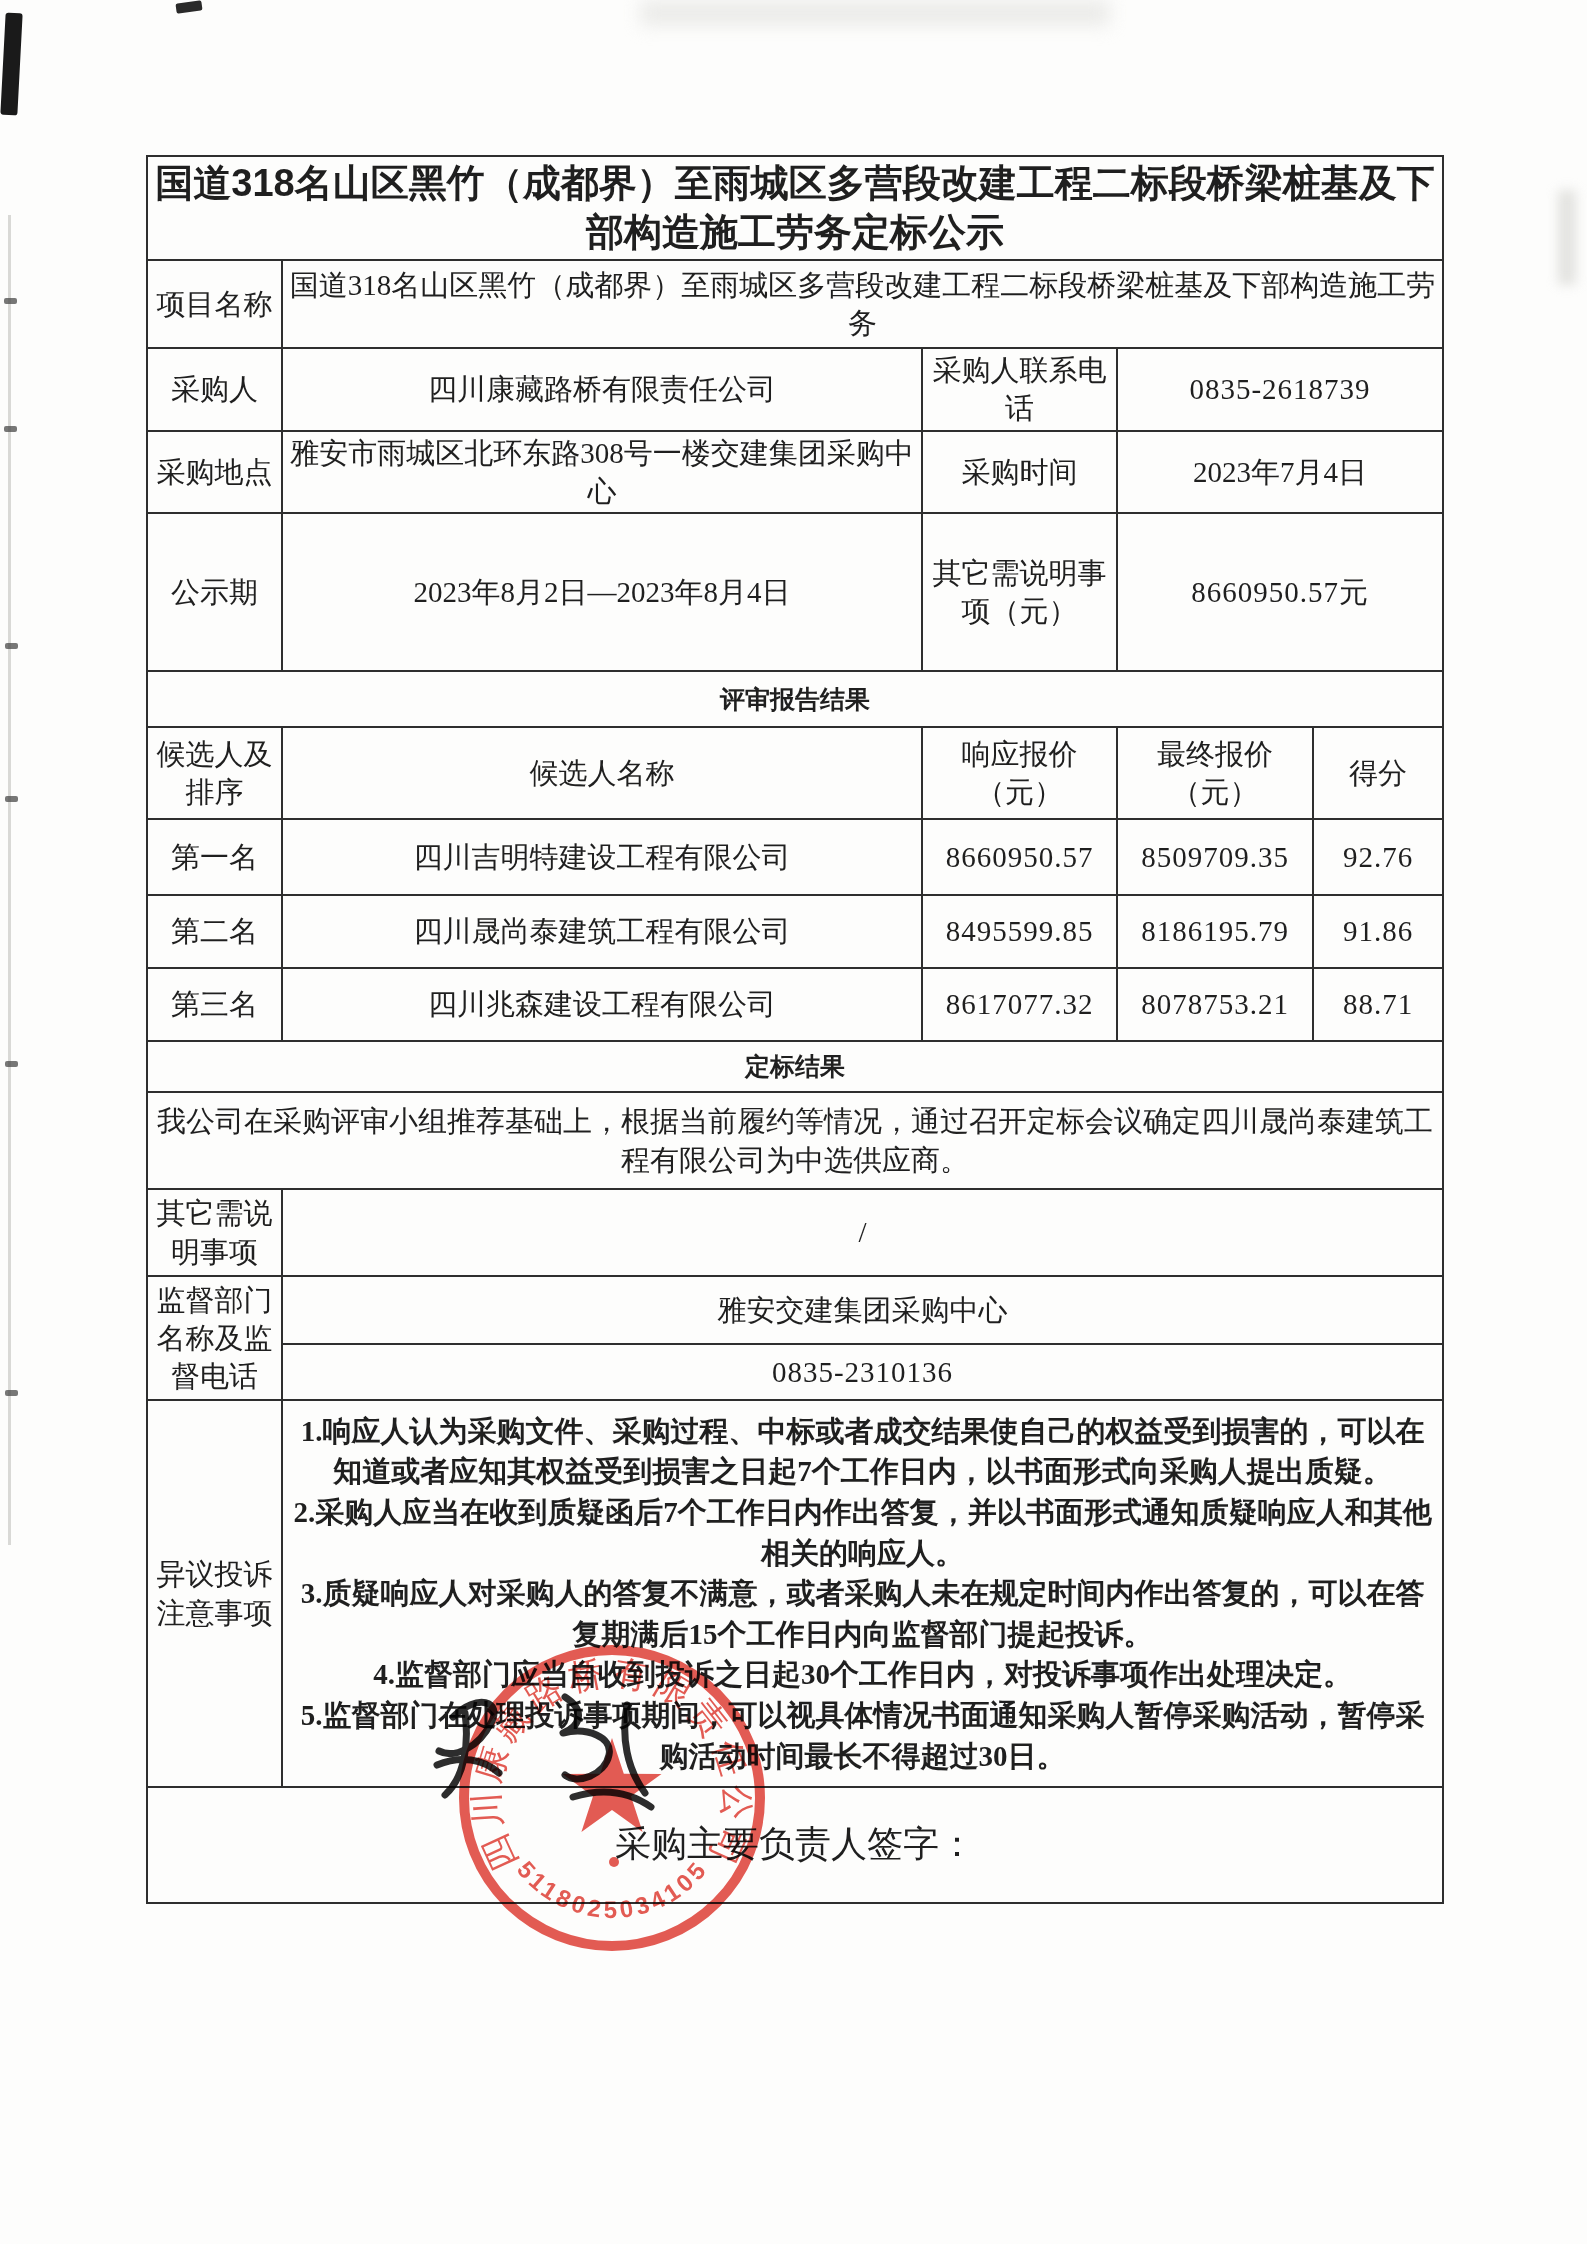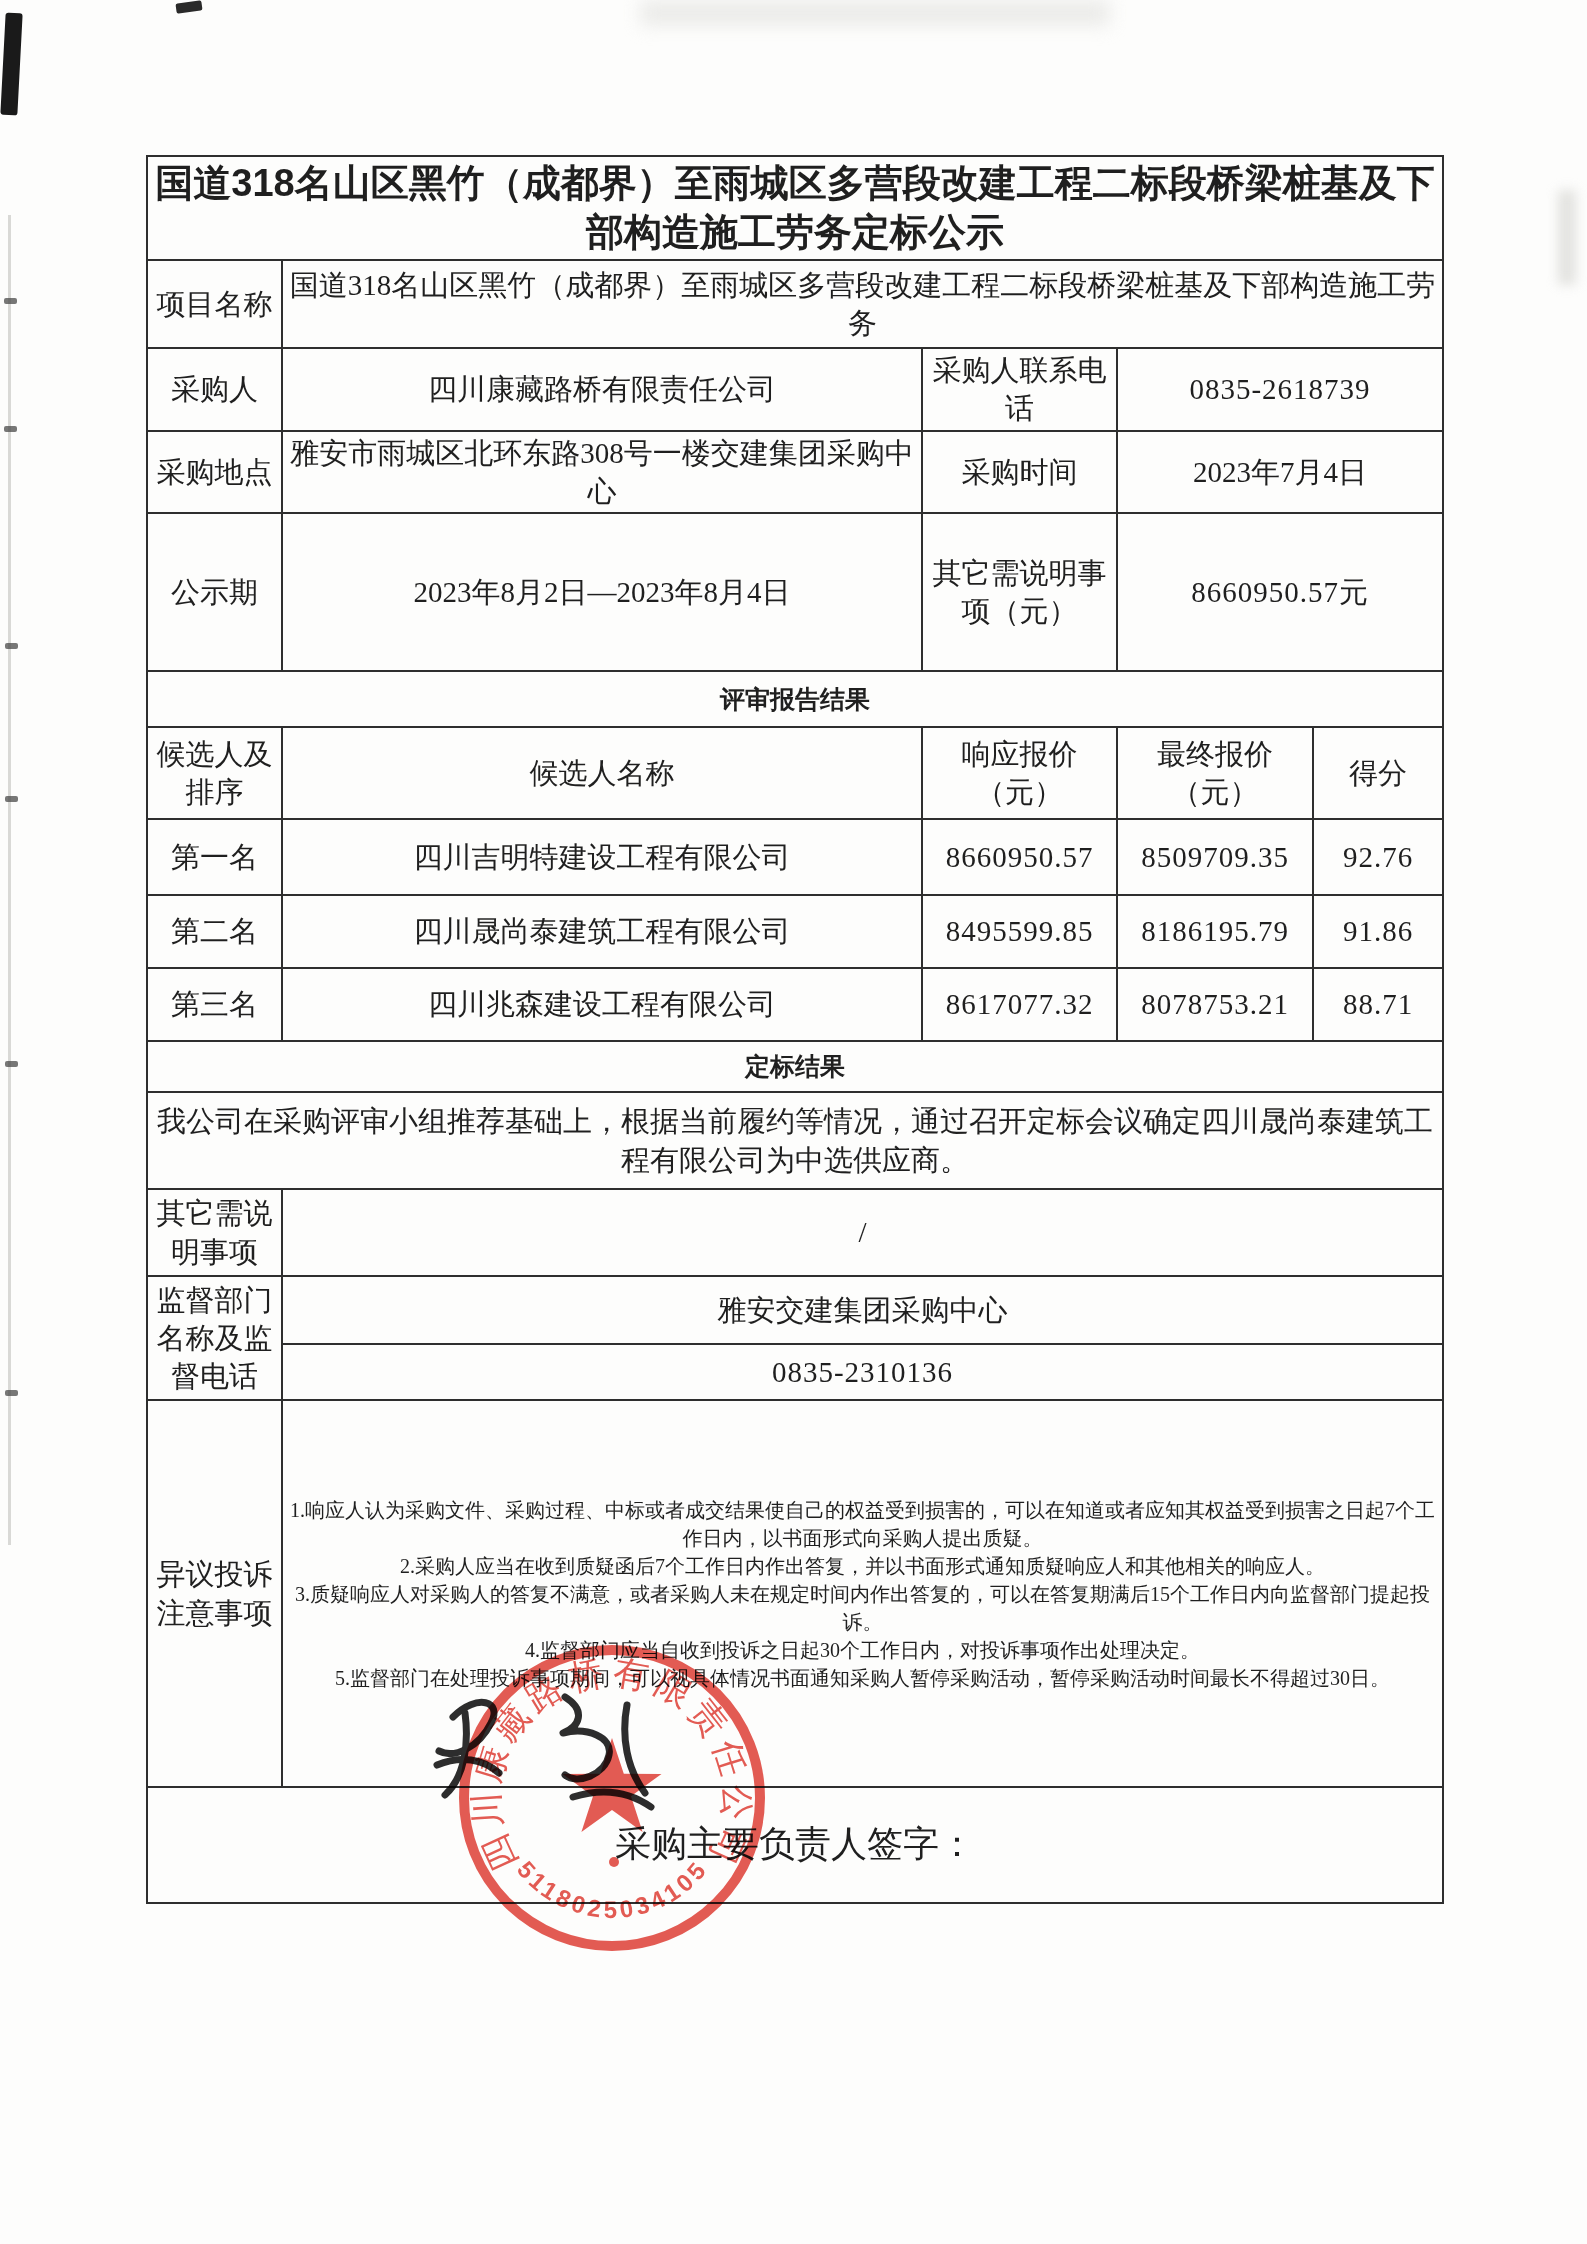--- a/index.html
+++ b/index.html
@@ -50,21 +50,21 @@
   tr.r-cols td{height:86px;}
   tr.r-cand1 td{height:70px;}
   tr.r-cand2 td{height:67px;}
   tr.r-cand3 td{height:67px;}
   tr.r-statement td{height:91px;text-align:left;padding:6px 12px;border-top-width:3px;}
   tr.r-other td{height:81px;}
   tr.r-sup-a td{height:62px;border-radius:30px;}
   tr.r-sup-b td{height:50px;}
   tr.r-objection td{height:381px;}
   tr.r-sign td{height:110px;text-align:left;padding-left:10px;font-size:36px;border-top-width:3px;}
-  td.obj-content{text-align:left;vertical-align:top;padding:20px 10px 10px 12px;font-size:20px;line-height:1.40;}
+  td.obj-content{text-align:left;vertical-align:top;padding:20px 10px 10px 12px;font-size:29px;line-height:1.40;font-weight:bold;}
   td.lbl{padding:2px 8px;}
   .num{letter-spacing:1px;}
 
   
   #stamp{
     position:absolute;left:442px;top:1628px;width:340px;height:340px;
     mix-blend-mode:multiply;opacity:.88;
   }
   #signature{
     position:absolute;left:415px;top:1665px;width:290px;height:175px;

